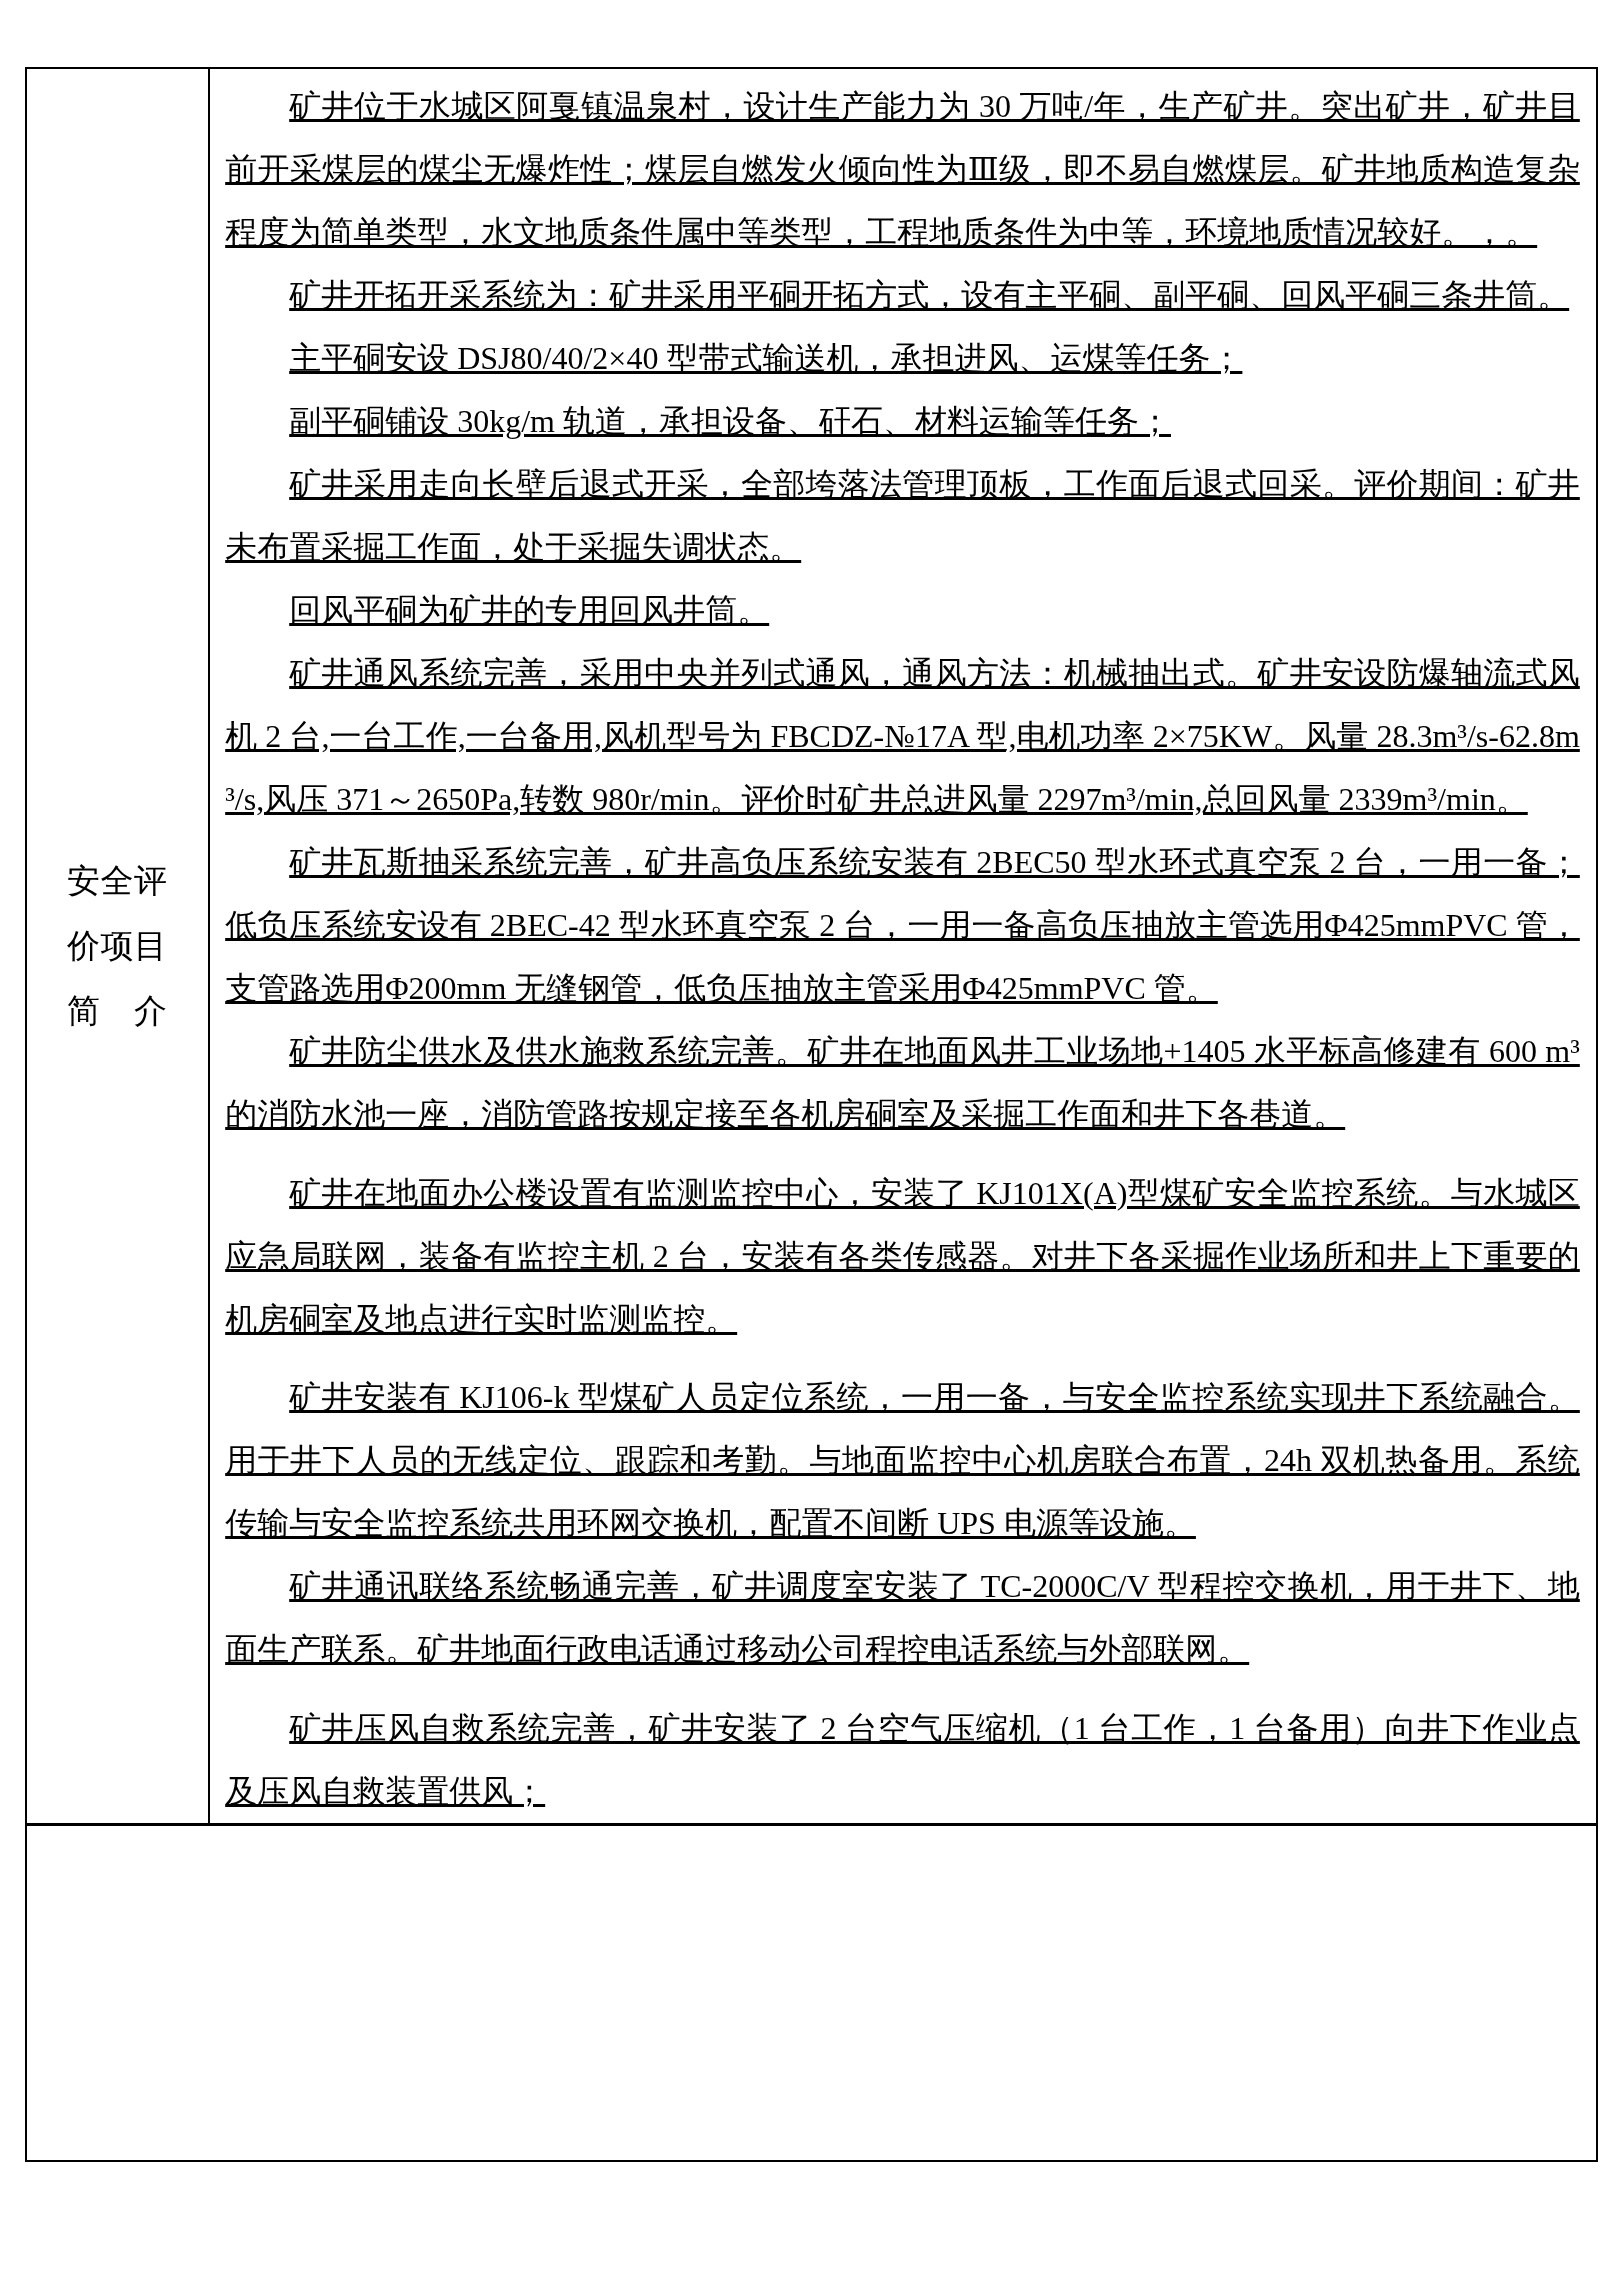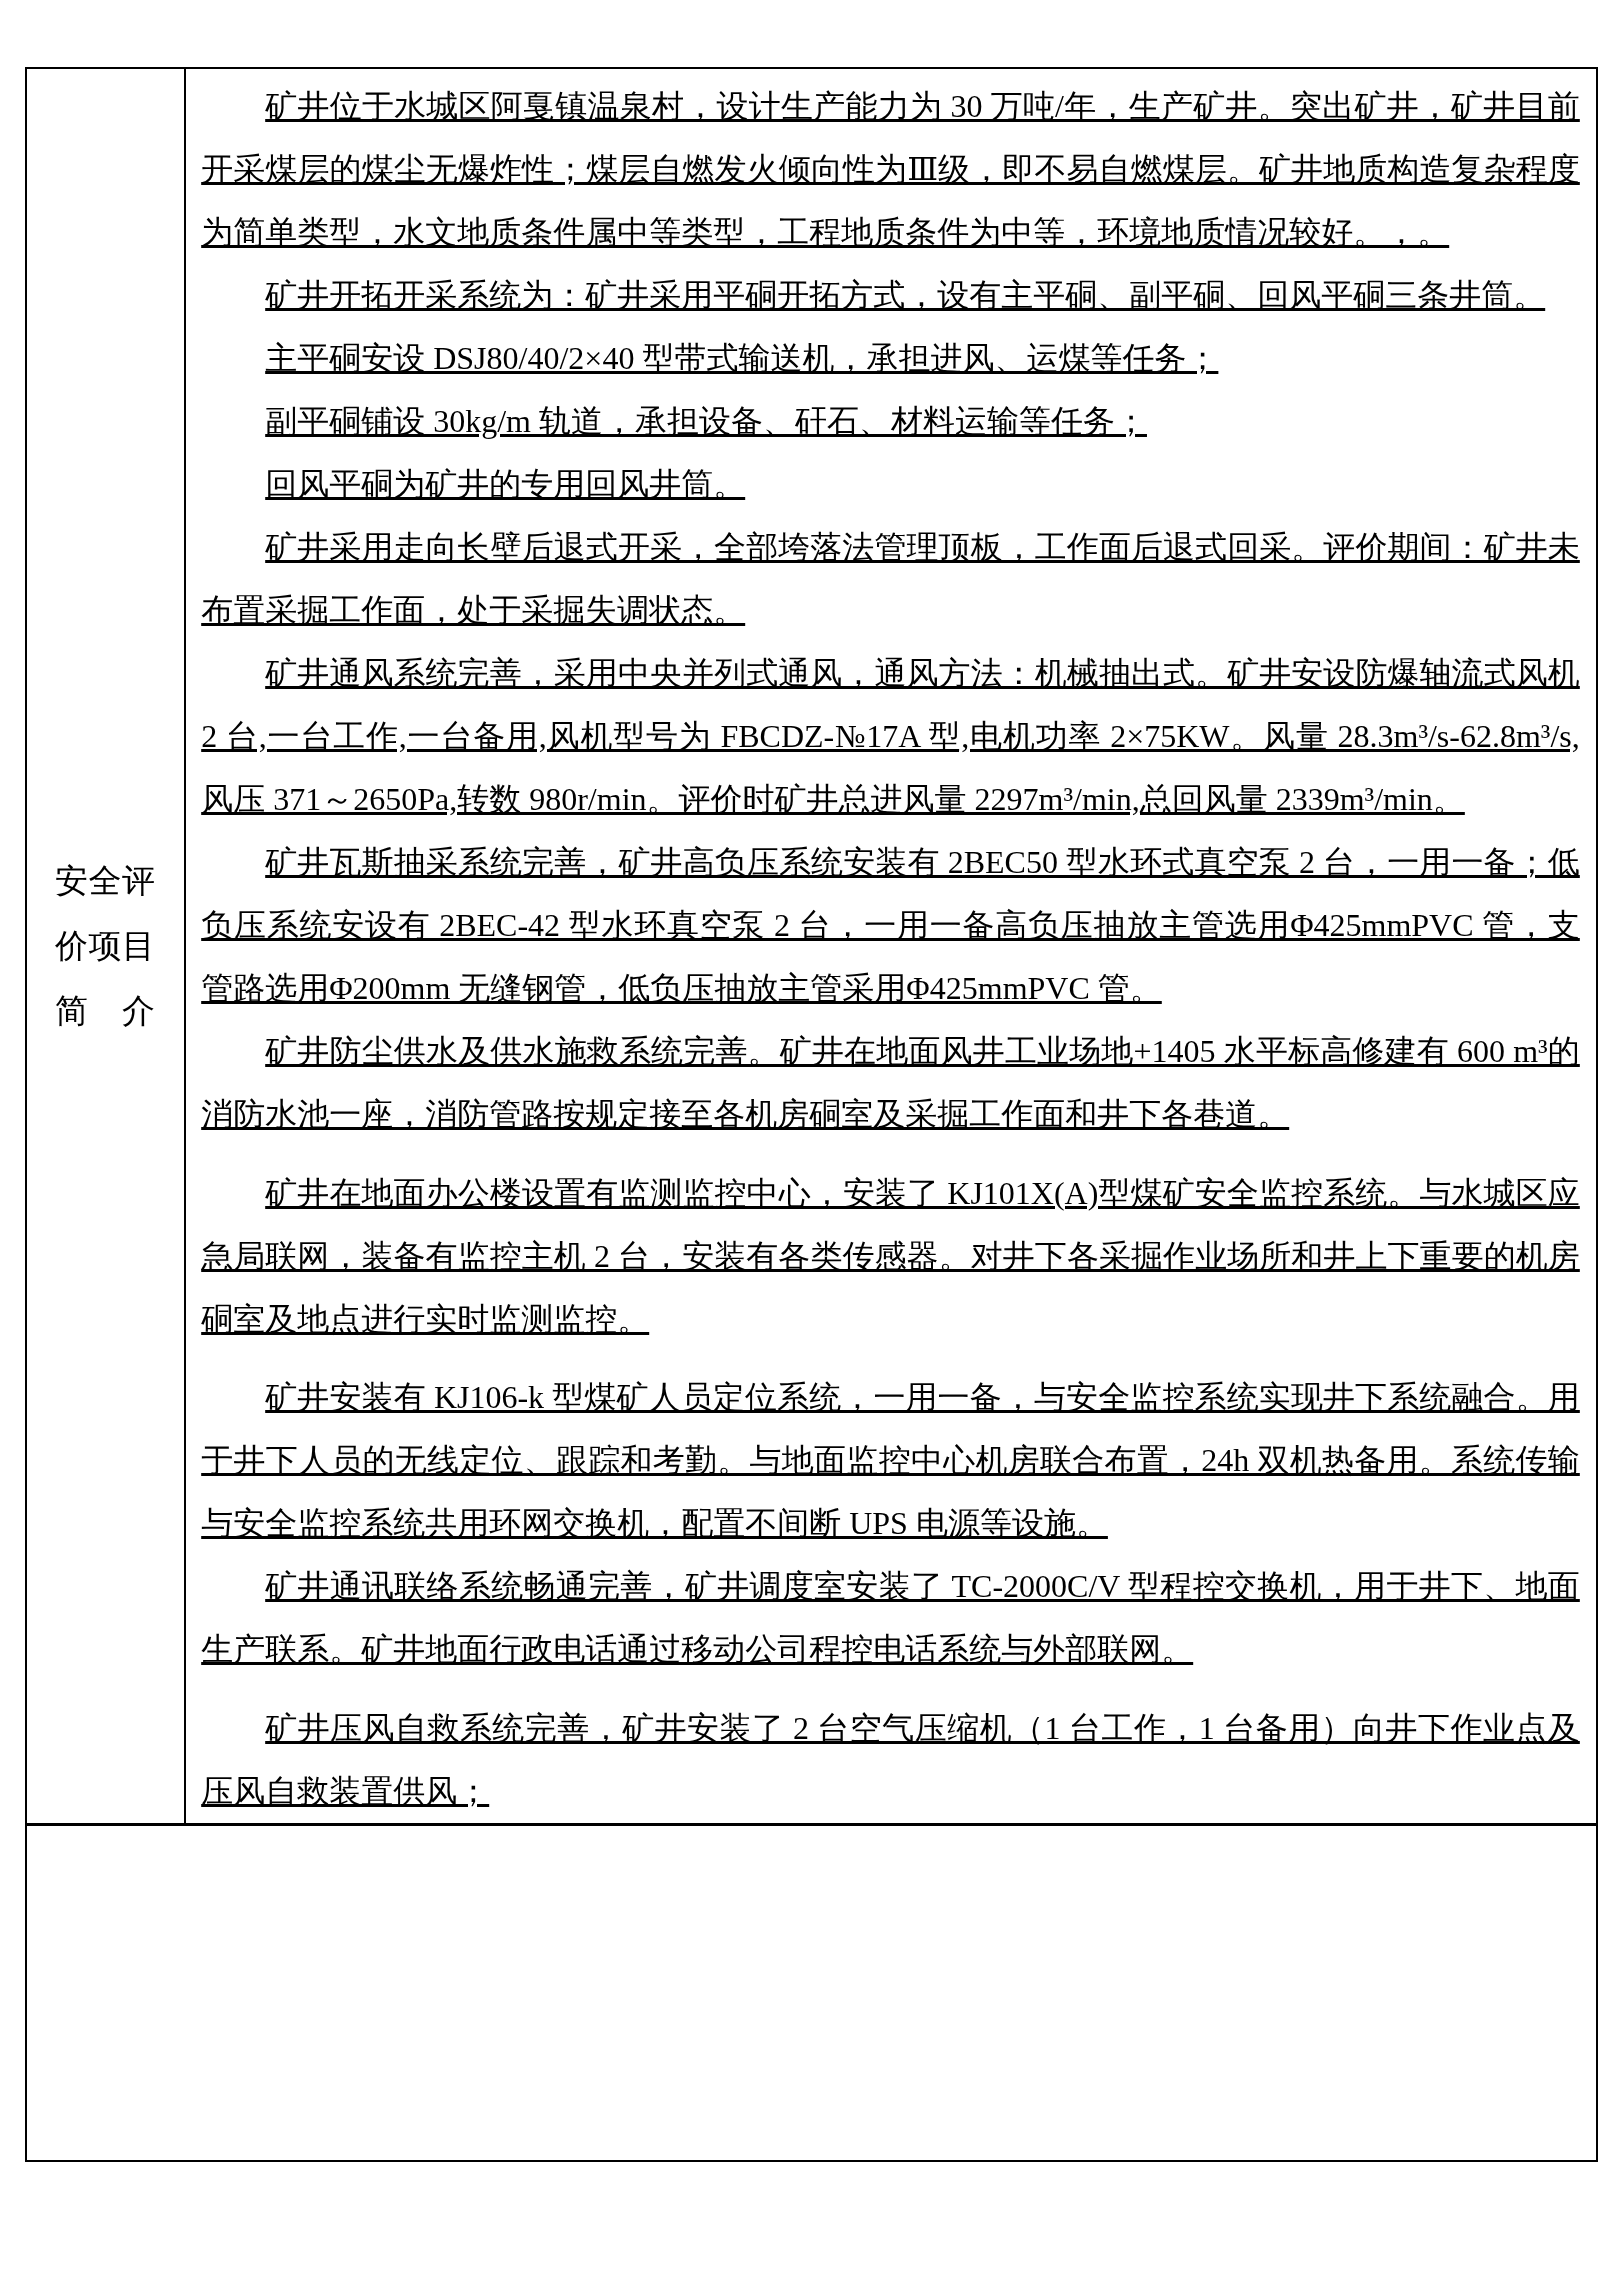--- a/index.html
+++ b/index.html
@@ -30,21 +30,21 @@
     box-sizing: border-box;
   }
   .t-row.row-intro {
     height: 1757px;
     border-bottom: 3.9px solid #000;
   }
   .t-row.row-other {
     flex: 1;
   }
   .label-cell {
-    width: 159px;
+    width: 183px;
     box-sizing: border-box;
     border-right: 2.9px solid #000;
     display: flex;
     align-items: center;
     justify-content: center;
     flex-shrink: 0;
   }
   .label-text {
     width: 100px;
     font-size: 33px;
@@ -90,22 +90,22 @@
 
   <div class="t-row row-intro">
     <div class="label-cell">
       <div class="label-text">安全评价项目简介</div>
     </div>
     <div class="content-cell intro">
       <p>矿井位于水城区阿戛镇温泉村，设计生产能力为 30 万吨/年，生产矿井。突出矿井，矿井目前开采煤层的煤尘无爆炸性；煤层自燃发火倾向性为Ⅲ级，即不易自燃煤层。矿井地质构造复杂程度为简单类型，水文地质条件属中等类型，工程地质条件为中等，环境地质情况较好。，。</p>
       <p>矿井开拓开采系统为：矿井采用平硐开拓方式，设有主平硐、副平硐、回风平硐三条井筒。</p>
       <p>主平硐安设 DSJ80/40/2×40 型带式输送机，承担进风、运煤等任务；</p>
       <p>副平硐铺设 30kg/m 轨道，承担设备、矸石、材料运输等任务；</p>
+      <p>矿井采用走向长壁后退式开采，全部垮落法管理顶板，工作面后退式回采。评价期间：矿井未布置采掘工作面，处于采掘失调状态。</p>
       <p>回风平硐为矿井的专用回风井筒。</p>
-      <p>矿井采用走向长壁后退式开采，全部垮落法管理顶板，工作面后退式回采。评价期间：矿井未布置采掘工作面，处于采掘失调状态。</p>
       <p>矿井通风系统完善，采用中央并列式通风，通风方法：机械抽出式。矿井安设防爆轴流式风机 2 台,一台工作,一台备用,风机型号为 FBCDZ-№17A 型,电机功率 2×75KW。风量 28.3m³/s-62.8m³/s,风压 371～2650Pa,转数 980r/min。评价时矿井总进风量 2297m³/min,总回风量 2339m³/min。</p>
       <p>矿井瓦斯抽采系统完善，矿井高负压系统安装有 2BEC50 型水环式真空泵 2 台，一用一备；低负压系统安设有 2BEC-42 型水环真空泵 2 台，一用一备高负压抽放主管选用Φ425mmPVC 管，支管路选用Φ200mm 无缝钢管，低负压抽放主管采用Φ425mmPVC 管。</p>
       <p>矿井防尘供水及供水施救系统完善。矿井在地面风井工业场地+1405 水平标高修建有 600 m³的消防水池一座，消防管路按规定接至各机房硐室及采掘工作面和井下各巷道。</p>
       <p class="spaced">矿井在地面办公楼设置有监测监控中心，安装了 KJ101X(A)型煤矿安全监控系统。与水城区应急局联网，装备有监控主机 2 台，安装有各类传感器。对井下各采掘作业场所和井上下重要的机房硐室及地点进行实时监测监控。</p>
       <p class="spaced">矿井安装有 KJ106-k 型煤矿人员定位系统，一用一备，与安全监控系统实现井下系统融合。用于井下人员的无线定位、跟踪和考勤。与地面监控中心机房联合布置，24h 双机热备用。系统传输与安全监控系统共用环网交换机，配置不间断 UPS 电源等设施。</p>
       <p>矿井通讯联络系统畅通完善，矿井调度室安装了 TC-2000C/V 型程控交换机，用于井下、地面生产联系。矿井地面行政电话通过移动公司程控电话系统与外部联网。</p>
       <p class="spaced">矿井压风自救系统完善，矿井安装了 2 台空气压缩机（1 台工作，1 台备用）向井下作业点及压风自救装置供风；</p>
     </div>
   </div>
 

